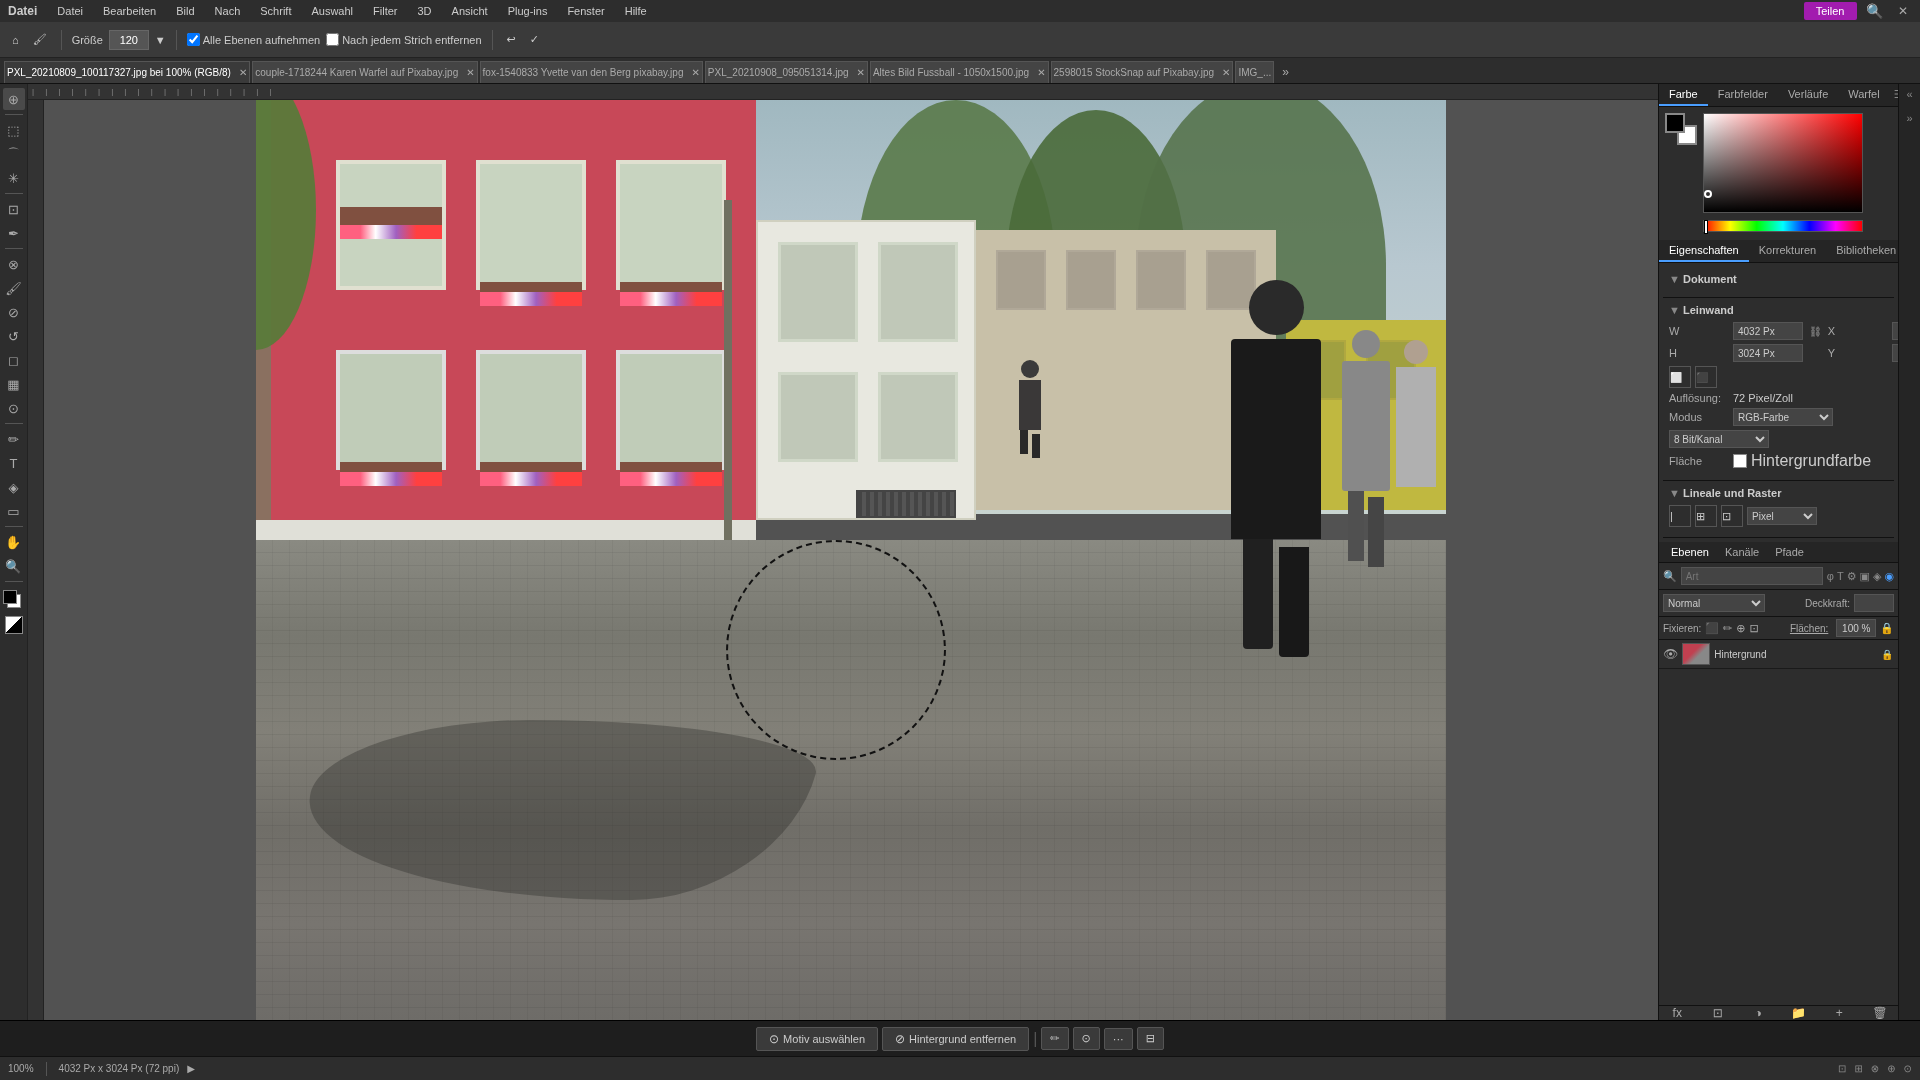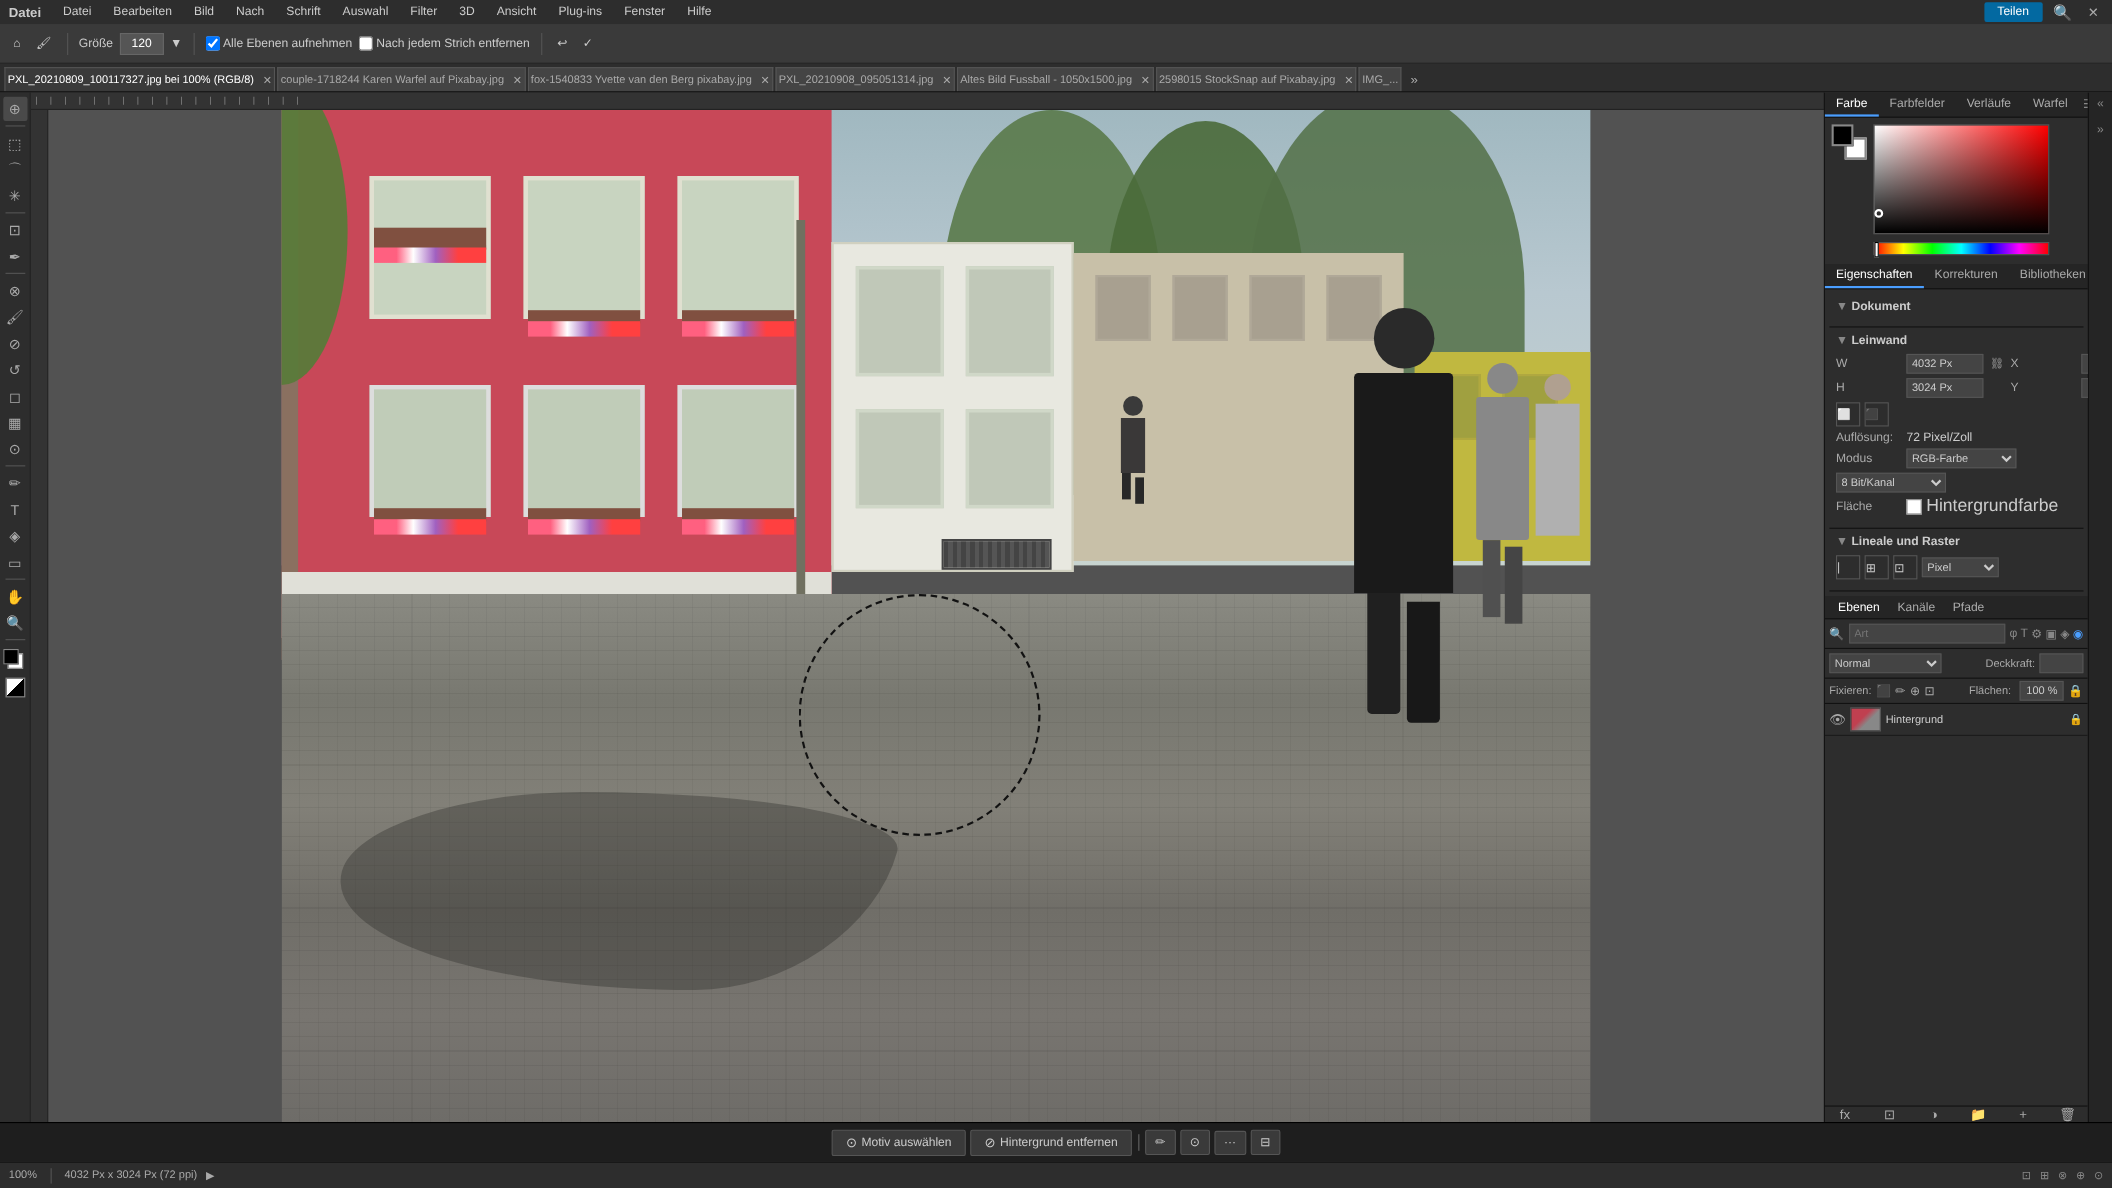--- a/index.html
+++ b/index.html
@@ -122,21 +122,21 @@
   <span class="menu-item">Nach</span>
   <span class="menu-item">Schrift</span>
   <span class="menu-item">Auswahl</span>
   <span class="menu-item">Filter</span>
   <span class="menu-item">3D</span>
   <span class="menu-item">Ansicht</span>
   <span class="menu-item">Plug-ins</span>
   <span class="menu-item">Fenster</span>
   <span class="menu-item">Hilfe</span>
   <div style="flex:1"></div>
-  <button class="tool-btn" style="background:#0369a1;color:#fff;padding:3px 12px;border-radius:2px;">Teilen</button>
+  <button class="tool-btn" style="background:#a21caf;color:#fff;padding:3px 12px;border-radius:2px;">Teilen</button>
   <span style="color:#aaa;font-size:14px;margin:0 6px;cursor:pointer;">🔍</span>
   <span style="color:#aaa;font-size:12px;margin:0 4px;cursor:pointer;">✕</span>
 </div>
 
 <div class="toolbar">
   <button class="tool-btn">
     <span>⌂</span>
   </button>
   <button class="tool-btn">
     <span>🖌</span>
@@ -496,21 +496,21 @@
         <input class="layers-opacity-input" type="text" style="">
       </div>
 
       <div class="layers-lock-row">
         <span>Fixieren:</span>
         <span class="layers-lock-icon">⬛</span>
         <span class="layers-lock-icon">✏</span>
         <span class="layers-lock-icon">⊕</span>
         <span class="layers-lock-icon">⊡</span>
         <span style="flex:1;"></span>
-        <span style="margin-right:4px;">Flächen:</span>
+        <span style="margin-right:4px;text-decoration:underline;">Flächen:</span>
         <input class="layers-opacity-input" type="text" value="100 %" style="">
         <span class="layers-lock-icon">🔒</span>
       </div>
 
       <div class="layers-content">
         <div class="layer-item">
           <span class="layer-vis">👁</span>
           <div class="layer-thumb">
             <div style="width:100%;height:100%;background:linear-gradient(135deg,#c04050 40%,#888 60%);"></div>
           </div>

